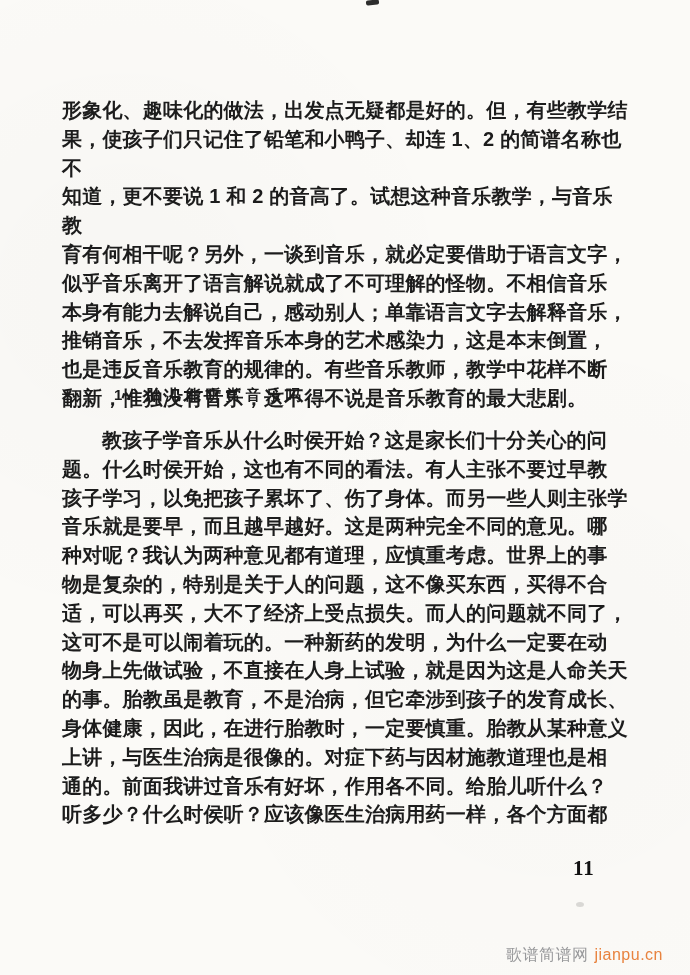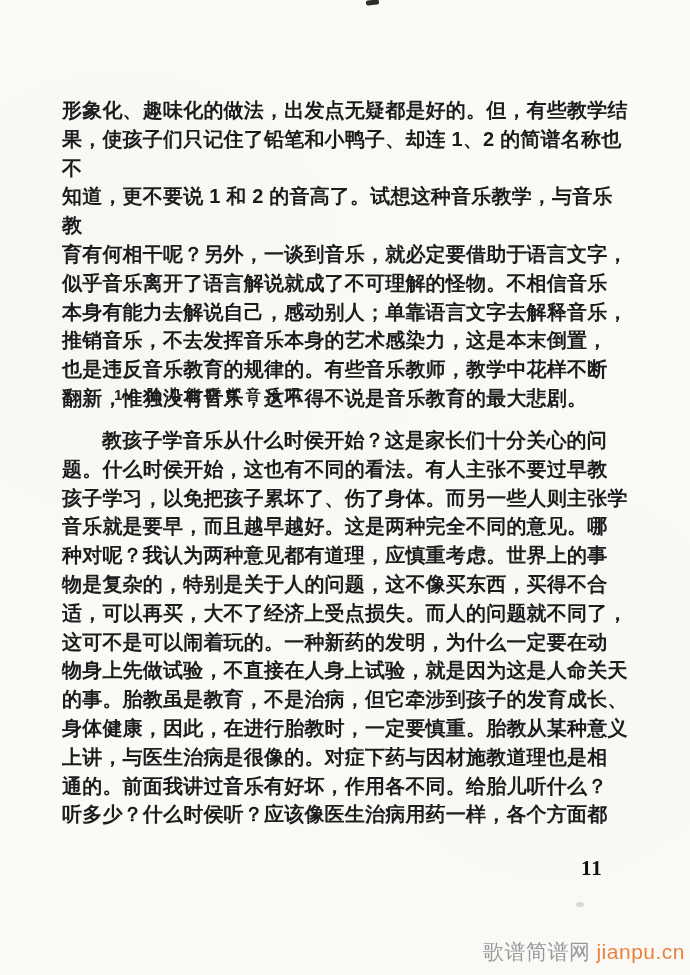--- a/index.html
+++ b/index.html
@@ -42,26 +42,25 @@
     letter-spacing: 5px;
   }
   .page-number {
     position: absolute;
     left: 573px; top: 856px;
     color: #111;
     font-family: "Liberation Serif", "DejaVu Serif", serif;
     font-size: 21px;
     font-weight: 700;
     letter-spacing: 1px;
-    margin-left: 8px;
   }
   .watermark {
     position: absolute;
-    right: 5px; bottom: 9px;
-    font-size: 21px;
+    right: 27px; bottom: 9px;
+    font-size: 16px;
     letter-spacing: 0.5px;
     white-space: nowrap;
   }
   .wm-name { color: #98999b; }
   .wm-url  { color: #e8833f; margin-left: 6px; }
   .smudge-top {
     position: absolute;
     left: 366px; top: 0;
     width: 13px; height: 5px;
     background: #2d2d2d;

